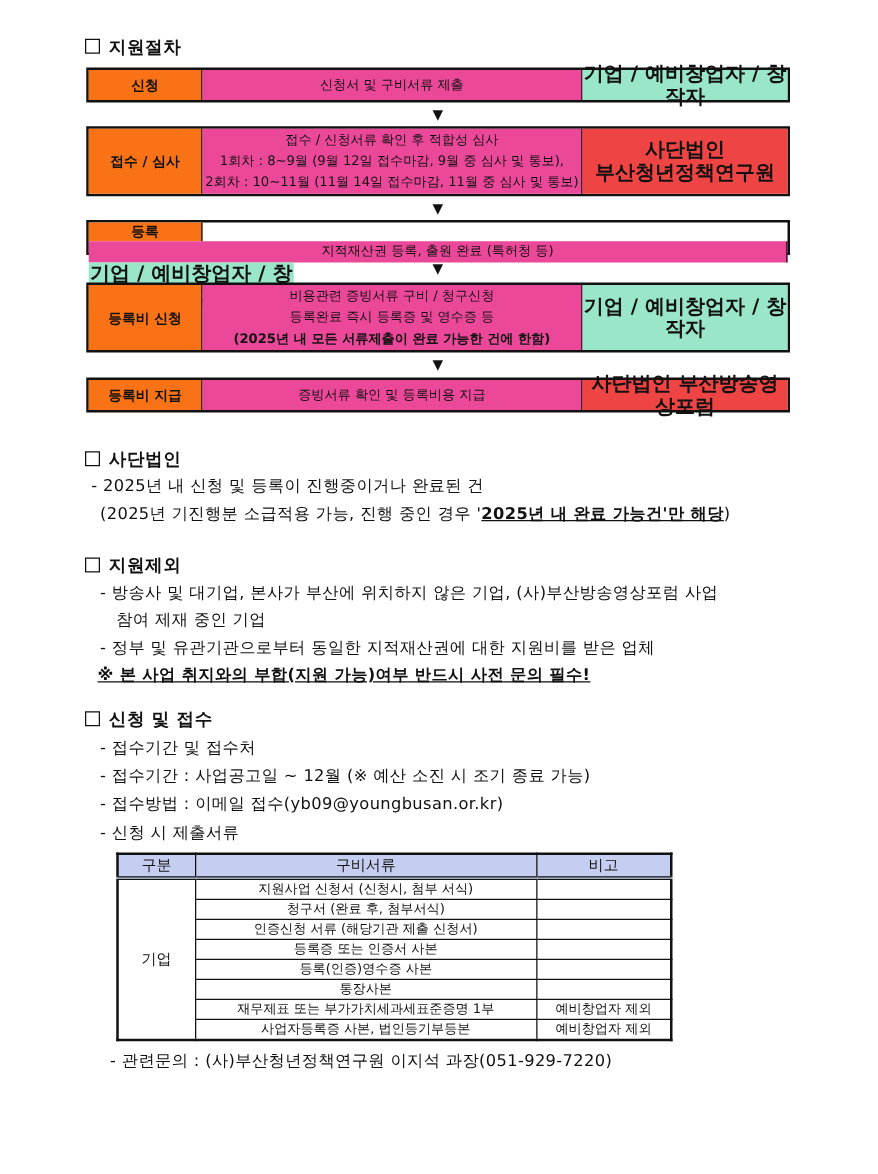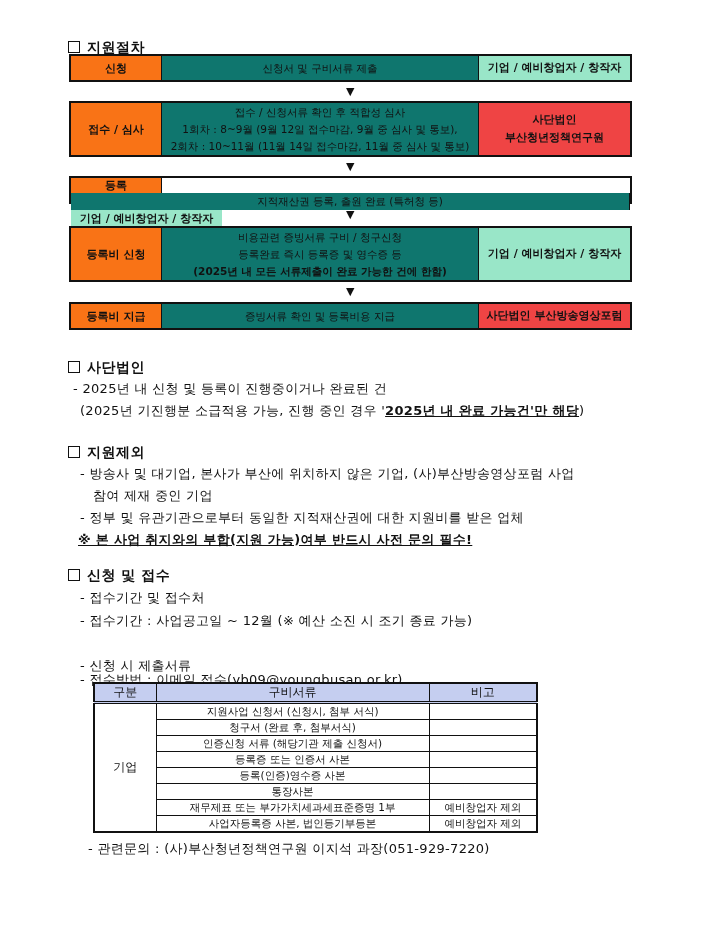--- a/index.html
+++ b/index.html
@@ -2,38 +2,38 @@
 <html><head>
 <meta charset="utf-8">
 <style>
   html, body { margin:0; padding:0; background:#ffffff; }
   body { width:702px; height:939px; position:relative; font-family:"DejaVu Sans", "Liberation Sans", sans-serif; color:#111; overflow:hidden; }
   .section-title { position:absolute; left:68px; font-weight:bold; font-size:14px; letter-spacing:0.5px; }
   .section-title .box { display:inline-block; width:10px; height:10px; border:1.5px solid #111; margin-right:7px; vertical-align:-1px; }
 
   .flow-row { position:absolute; left:69px; width:563px; display:flex; border:2px solid #111; box-sizing:border-box; }
   .flow-row .c1 { width:90px; background:#f97316; border-right:1px solid #111; display:flex; align-items:center; justify-content:center; font-size:11px; font-weight:bold; }
-  .flow-row .c2 { flex:1; background:#0f766e; border-right:1px solid #111; display:flex; flex-direction:column; align-items:center; justify-content:center; font-size:10.5px; line-height:17px; text-align:center; }
-  .flow-row .c3 { width:151px; display:flex; flex-direction:column; align-items:center; justify-content:center; font-size:11px; font-weight:bold; line-height:18px; text-align:center; }
+  .flow-row .c2 { flex:1; background:#ec4899; border-right:1px solid #111; display:flex; flex-direction:column; align-items:center; justify-content:center; font-size:10.5px; line-height:17px; text-align:center; }
+  .flow-row .c3 { width:164px; display:flex; flex-direction:column; align-items:center; justify-content:center; font-size:16px; font-weight:bold; line-height:18px; text-align:center; }
   .c3.green { background:#99e6c8; }
   .c3.blue { background:#ef4444; }
   .arrow { position:absolute; left:346px; font-size:11px; line-height:11px; }
 
   .text-line { position:absolute; font-size:13px; white-space:nowrap; letter-spacing:0.3px; }
   .bold-ul { font-weight:bold; text-decoration:underline; }
 
   table.docs { position:absolute; left:93px; top:682px; width:445px; border-collapse:collapse; border:2px solid #111; font-size:10.5px; }
   table.docs th { background:#c5cef0; font-weight:normal; font-size:12px; height:16px; border:1px solid #111; border-bottom:3px double #111; padding:0; }
   table.docs td { border:1px solid #111; height:15px; padding:0; text-align:center; line-height:15px; }
   table.docs td.cat { font-size:12px; vertical-align:middle; }
 </style>
 </head>
 <body>
 
-<div class="section-title" style="top:29px;margin-top:10px;">
+<div class="section-title" style="top:29px;">
   <span class="box"></span><span>지원절차</span>
 </div>
 
 <div class="flow-row" style="top:54px;height:28px;">
   <div class="c1">신청</div>
   <div class="c2">
       <span>신청서 및 구비서류 제출</span>
     </div>
   <div class="c3 green">
       <span>기업 / 예비창업자 / 창작자</span>
@@ -103,21 +103,21 @@
 <div class="text-line" style="left:80px;top:465px;">- 방송사 및 대기업, 본사가 부산에 위치하지 않은 기업, (사)부산방송영상포럼 사업</div>
 <div class="text-line" style="left:93px;top:487px;">참여 제재 중인 기업</div>
 <div class="text-line" style="left:80px;top:509px;">- 정부 및 유관기관으로부터 동일한 지적재산권에 대한 지원비를 받은 업체</div>
 <div class="text-line bold-ul" style="left:78px;top:531px;">※ 본 사업 취지와의 부합(지원 가능)여부 반드시 사전 문의 필수!</div>
 
 <div class="section-title" style="top:567px;">
   <span class="box"></span><span>신청 및 접수</span>
 </div>
 <div class="text-line" style="left:80px;top:589px;">- 접수기간 및 접수처</div>
 <div class="text-line" style="left:80px;top:612px;">- 접수기간 : 사업공고일 ~ 12월 (※ 예산 소진 시 조기 종료 가능)</div>
-<div class="text-line" style="left:80px;top:634px;margin-top:37px;">- 접수방법 : 이메일 접수(yb09@youngbusan.or.kr)</div>
+<div class="text-line" style="left:80px;top:634px;">- 접수방법 : 이메일 접수(yb09@youngbusan.or.kr)</div>
 <div class="text-line" style="left:80px;top:657px;">- 신청 시 제출서류</div>
 
 <table class="docs">
   <colgroup>
       <col style="width:74px">
       <col style="width:336px">
       <col style="width:131px">
     </colgroup>
   <thead>
     <tr>

